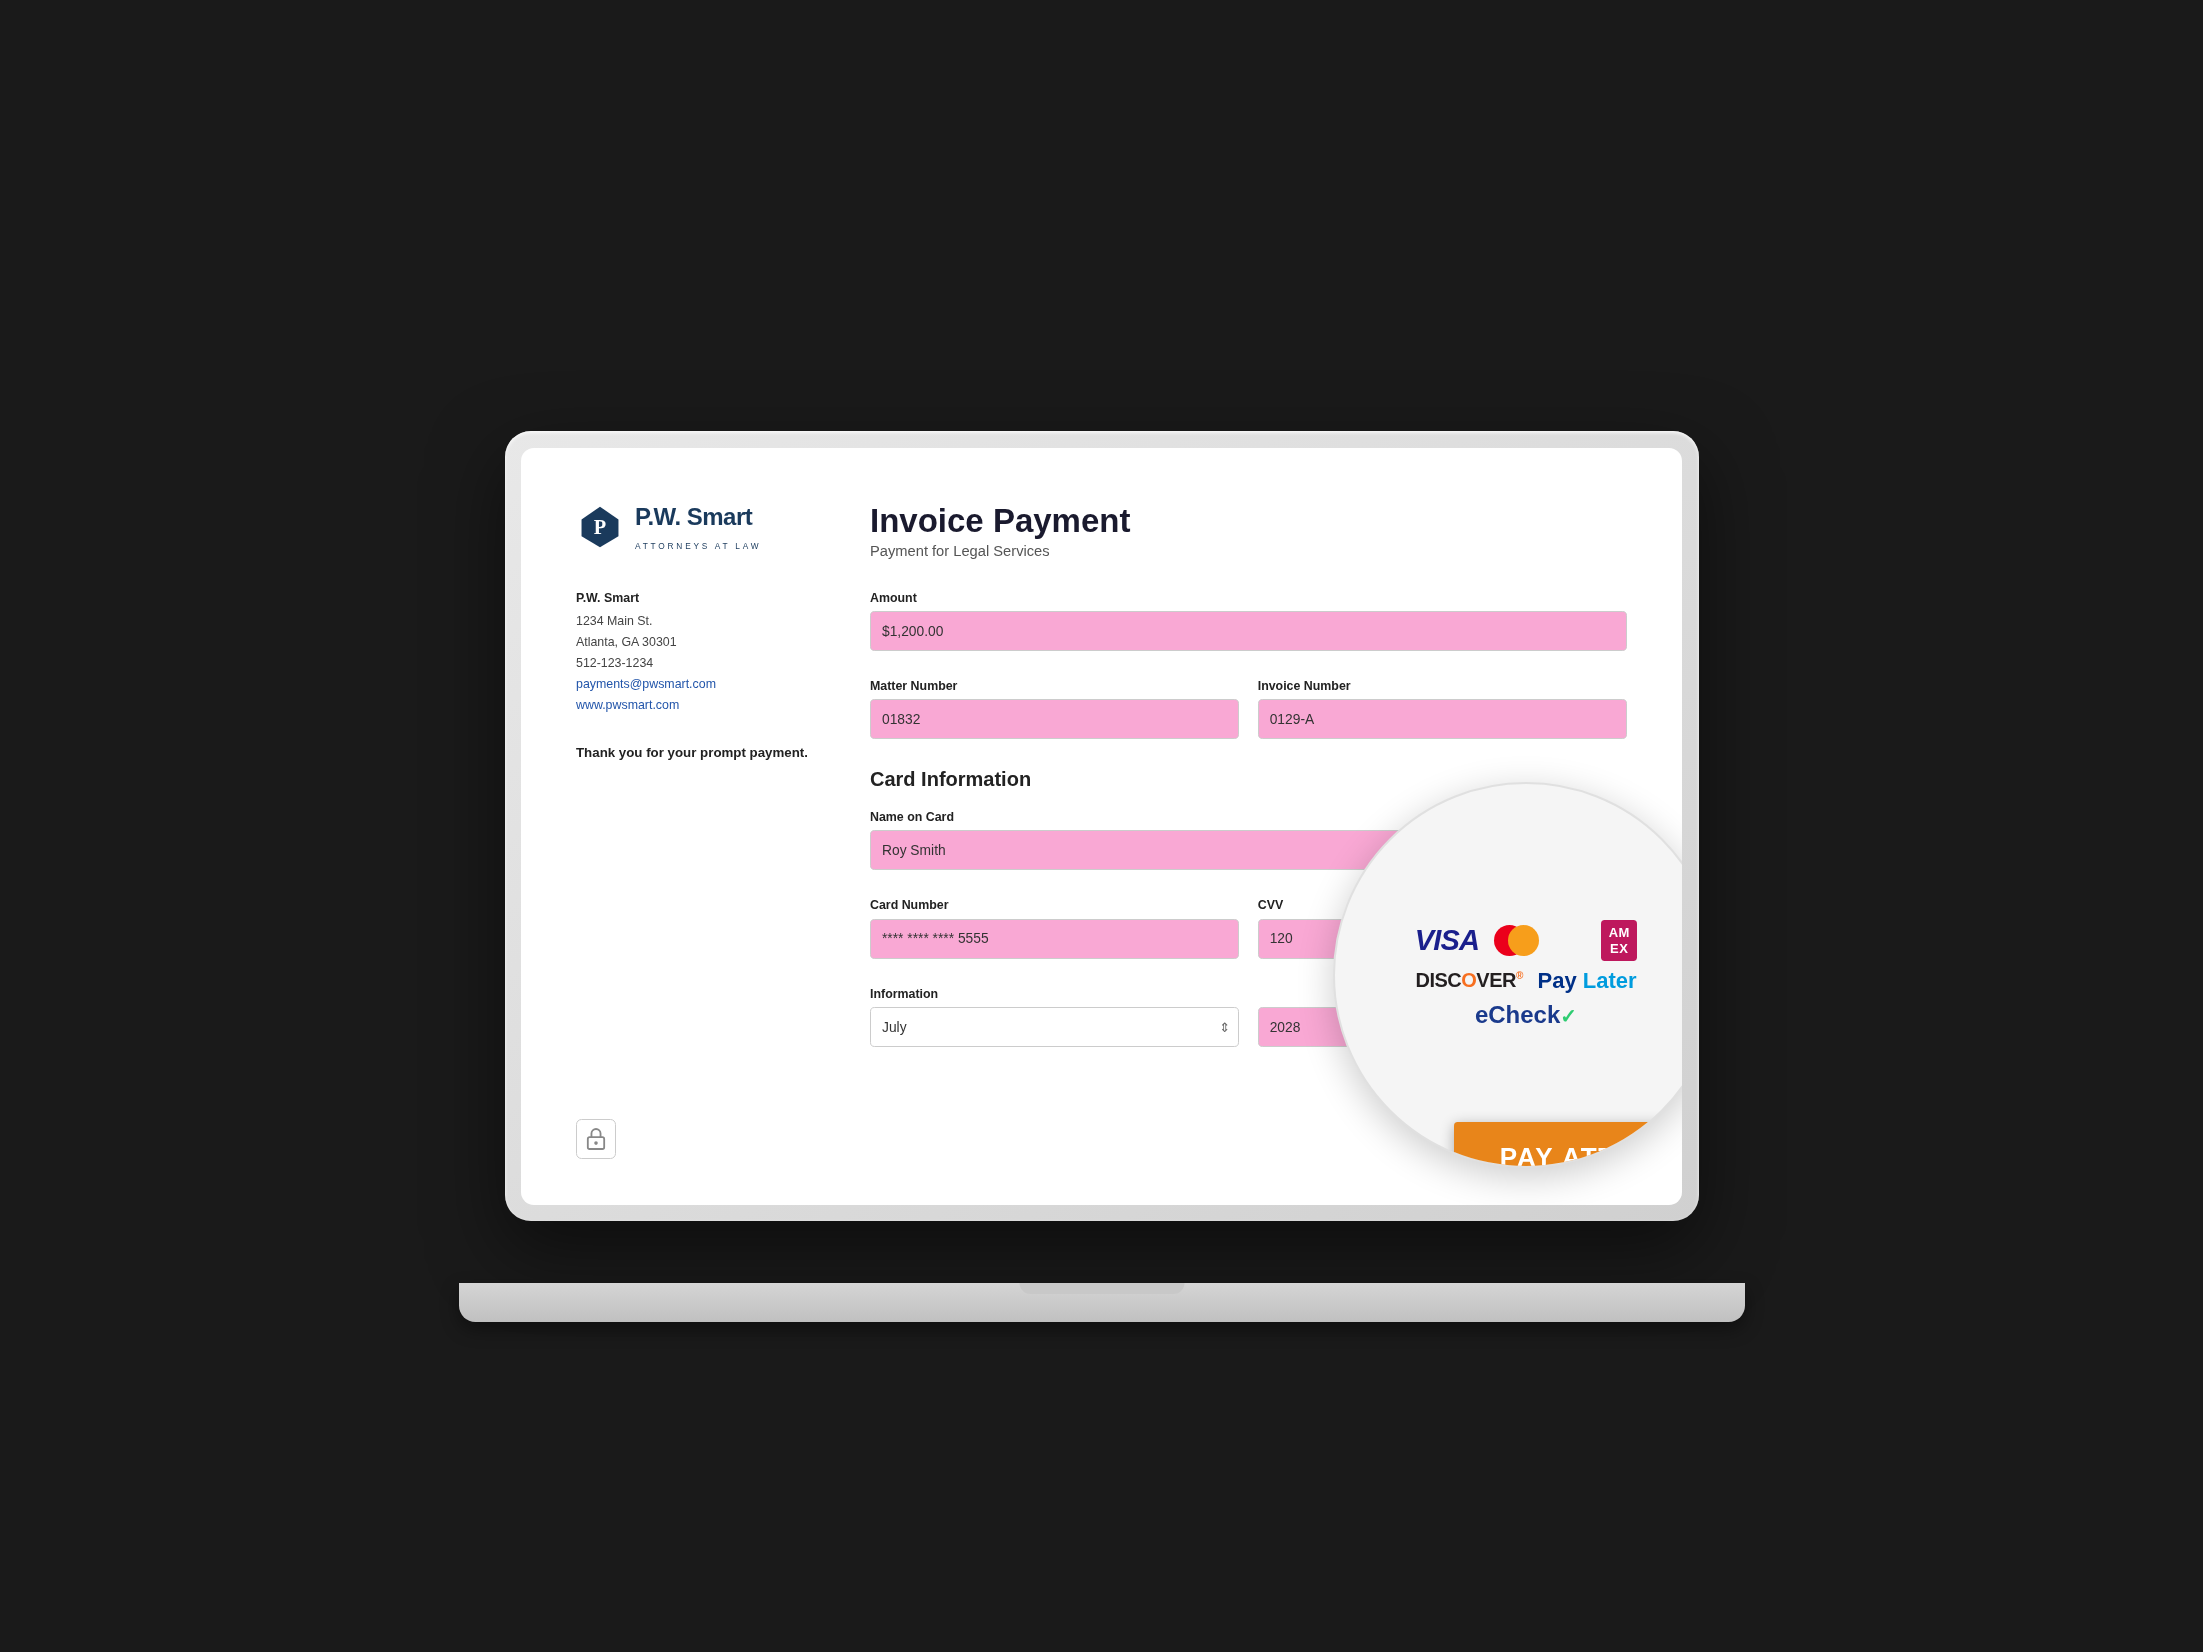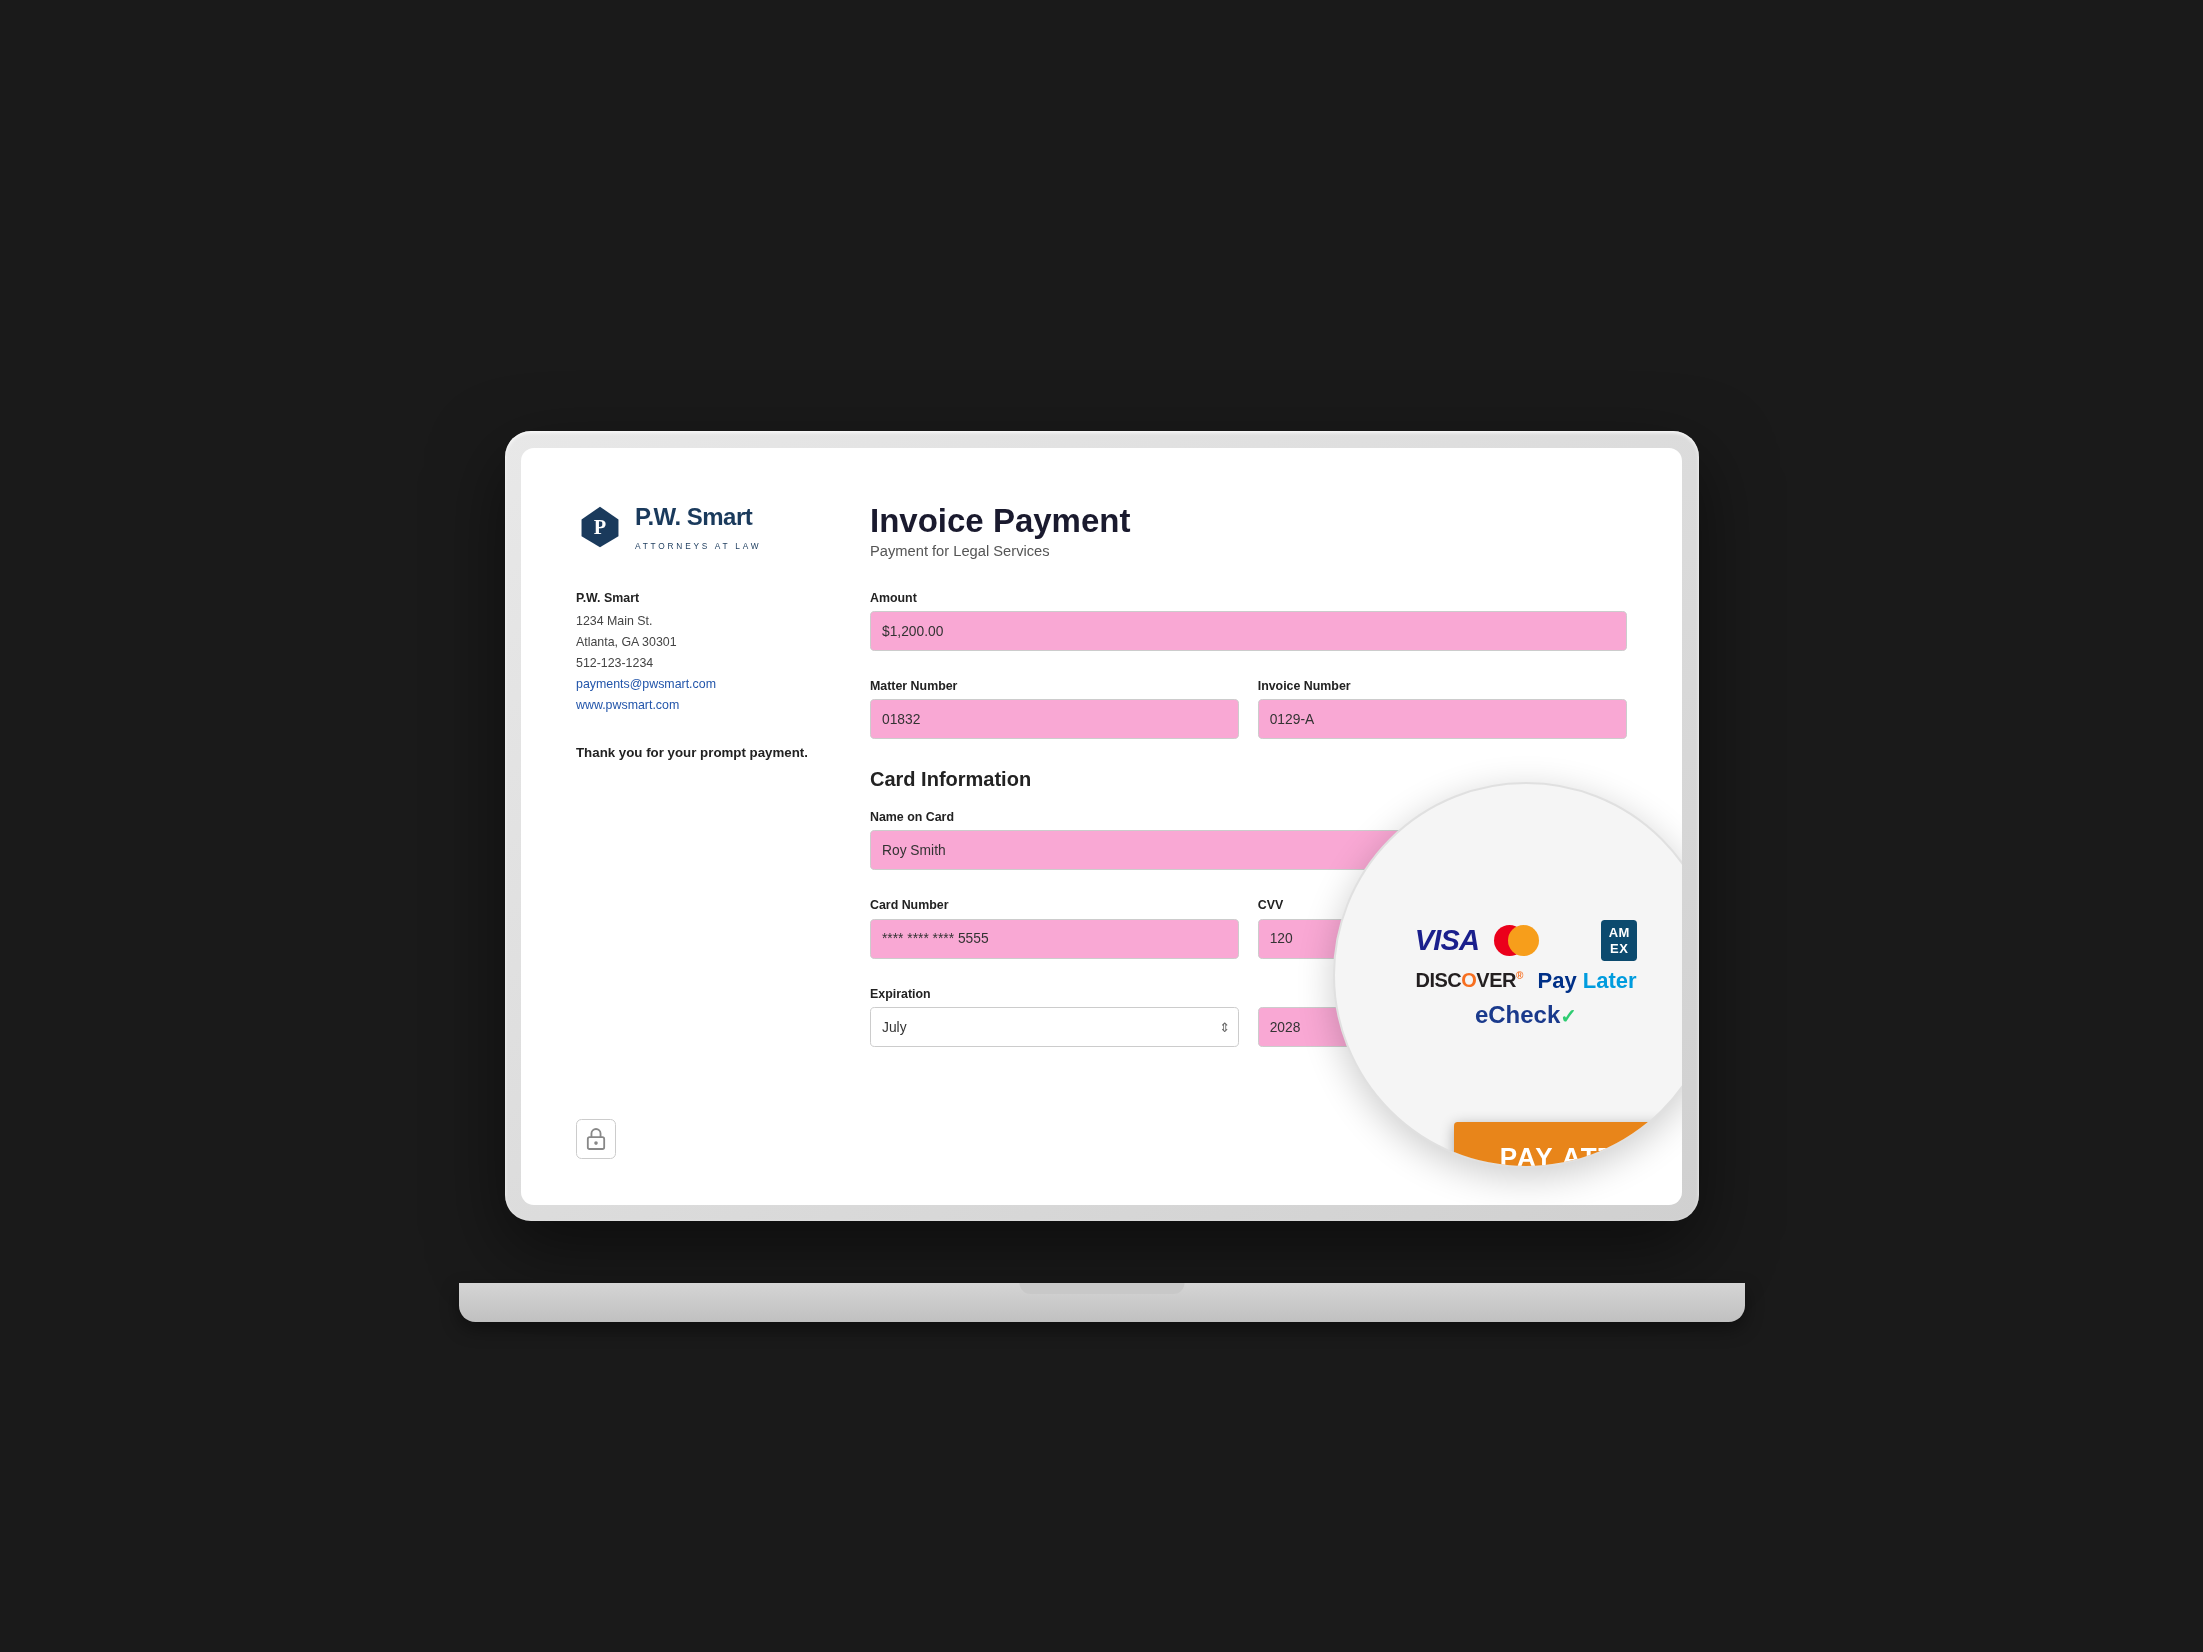--- a/index.html
+++ b/index.html
@@ -305,21 +305,21 @@
       background: #eb001b;
       left: 0;
     }
 
     .mc-circle2 {
       background: #f79e1b;
       left: 14.7px;
     }
 
     .amex-logo {
-      background: #0c4a6e;
+      background: #be185d;
       color: white;
       font-size: 13px;
       font-weight: 900;
       padding: 4.6px 7.3px;
       border-radius: 3.7px;
       letter-spacing: 0.5px;
       line-height: 1.2;
       text-align: center;
       margin-left: 47px;
     }
@@ -463,21 +463,21 @@
               <label class="field-label">Card Number</label>
               <input class="field-input" type="text" value="**** **** **** 5555" style="">
             </div>
             <div class="field-group">
               <label class="field-label">CVV</label>
               <input class="field-input" type="text" value="120" style="">
             </div>
           </div>
 
           <div class="field-group">
-            <label class="field-label">Expiration</label>
+            <label class="field-label">Information</label>
             <div class="expiration-row">
               <div class="select-wrapper">
                 <select>
                   <option>January</option>
                   <option>February</option>
                   <option>March</option>
                   <option>April</option>
                   <option>May</option>
                   <option>June</option>
                   <option selected="">July</option>

